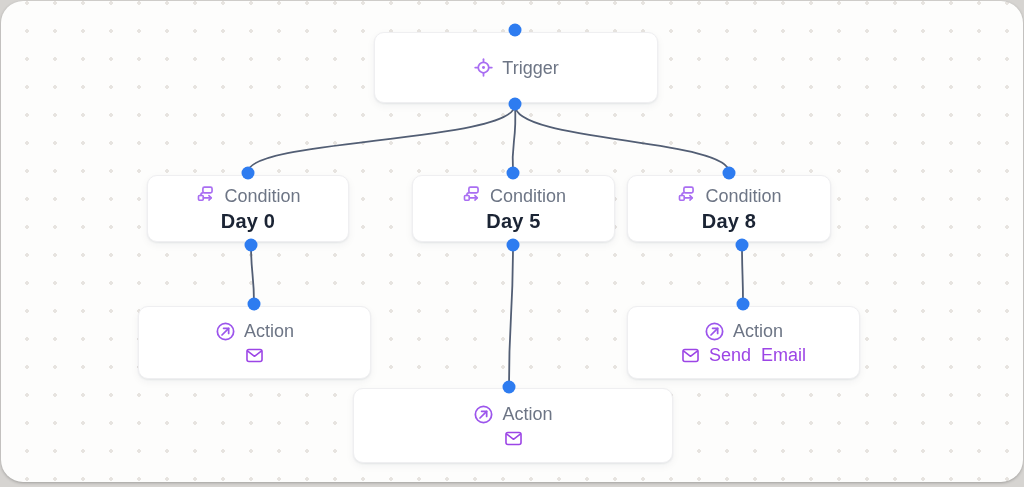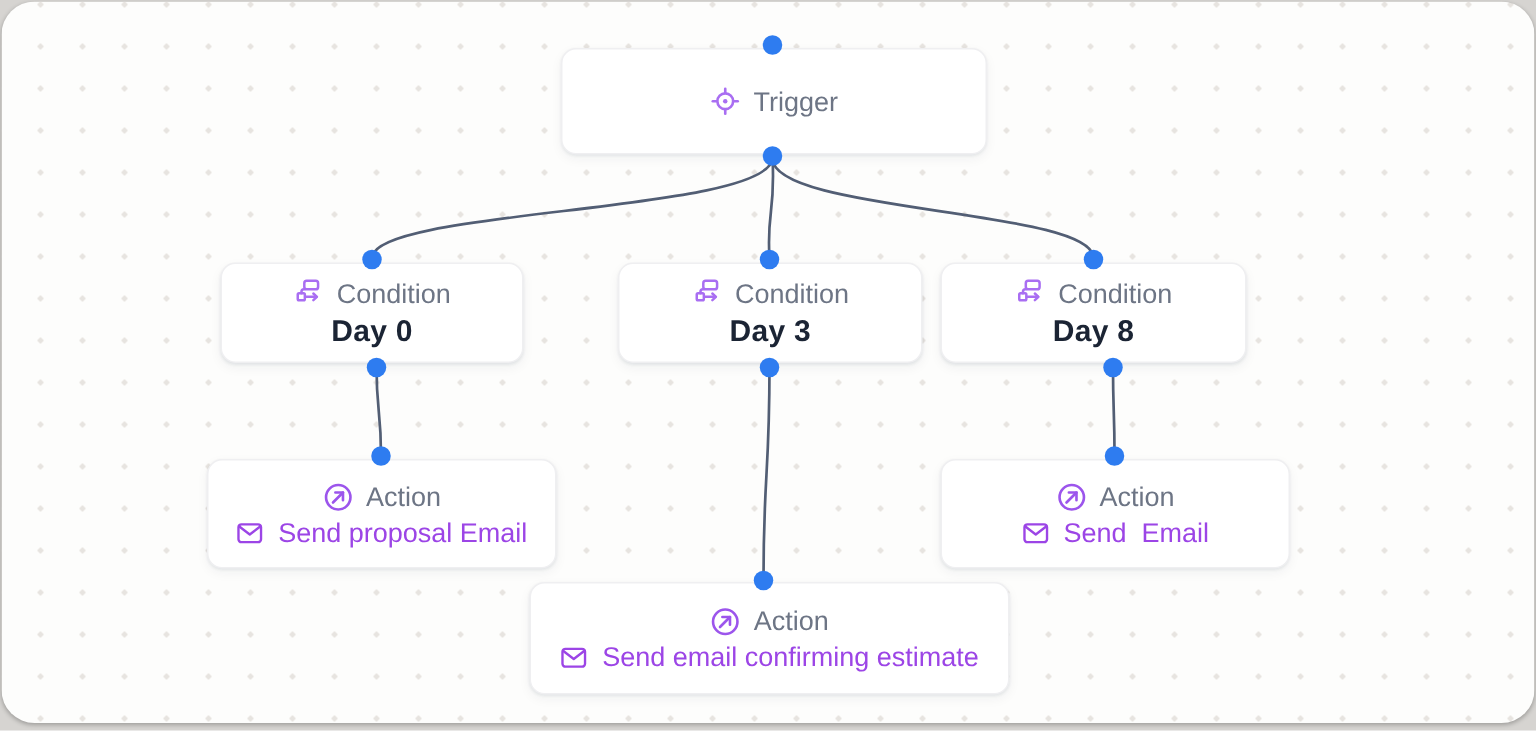--- a/index.html
+++ b/index.html
@@ -114,21 +114,21 @@
         <svg viewBox="0 0 24 24" fill="none" stroke="#a96ef2" stroke-width="1.9" stroke-linecap="round" stroke-linejoin="round">
           <rect x="9" y="2.5" width="10.5" height="6.5" rx="1.8"></rect>
           <path d="M6.8 12 v-1 a2 2 0 0 1 2 -2 h0.2"></path>
           <rect x="4" y="12" width="5.4" height="5.4" rx="1"></rect>
           <path d="M9.8 14.7 h8.4"></path>
           <path d="M15.9 12.2 l2.7 2.5 -2.7 2.5"></path>
         </svg>
       </span>
       <span>Condition</span>
     </div>
-    <div class="node-title">Day 3</div>
+    <div class="node-title">Day 5</div>
   </div>
 
   <div class="node n-day3">
     <div class="node-head">
       <span class="type-icon">
         <svg viewBox="0 0 24 24" fill="none" stroke="#a96ef2" stroke-width="1.9" stroke-linecap="round" stroke-linejoin="round">
           <rect x="9" y="2.5" width="10.5" height="6.5" rx="1.8"></rect>
           <path d="M6.8 12 v-1 a2 2 0 0 1 2 -2 h0.2"></path>
           <rect x="4" y="12" width="5.4" height="5.4" rx="1"></rect>
           <path d="M9.8 14.7 h8.4"></path>
@@ -151,21 +151,20 @@
       </span>
       <span>Action</span>
     </div>
     <div class="action-line">
       <span class="mail-ic">
         <svg viewBox="0 0 24 24" fill="none" stroke="currentColor" stroke-width="2" stroke-linecap="round" stroke-linejoin="round">
           <rect x="2.5" y="4.5" width="19" height="15" rx="2.5"></rect>
           <path d="M3.5 6.5 L12 13 L20.5 6.5"></path>
         </svg>
       </span>
-      <span>Send proposal Email</span>
     </div>
   </div>
 
   <div class="node n-act1">
     <div class="node-head">
       <span class="type-icon">
         <svg viewBox="0 0 24 24" fill="none" stroke="#9c55ec" stroke-width="2" stroke-linecap="round" stroke-linejoin="round">
           <circle cx="12" cy="12" r="9.3"></circle>
           <path d="M8 16 L15.6 8.4"></path>
           <path d="M9.8 8.4 h5.8 v5.8"></path>
@@ -173,21 +172,20 @@
       </span>
       <span>Action</span>
     </div>
     <div class="action-line">
       <span class="mail-ic">
         <svg viewBox="0 0 24 24" fill="none" stroke="currentColor" stroke-width="2" stroke-linecap="round" stroke-linejoin="round">
           <rect x="2.5" y="4.5" width="19" height="15" rx="2.5"></rect>
           <path d="M3.5 6.5 L12 13 L20.5 6.5"></path>
         </svg>
       </span>
-      <span>Send email confirming estimate</span>
     </div>
   </div>
 
   <div class="node n-act3">
     <div class="node-head">
       <span class="type-icon">
         <svg viewBox="0 0 24 24" fill="none" stroke="#9c55ec" stroke-width="2" stroke-linecap="round" stroke-linejoin="round">
           <circle cx="12" cy="12" r="9.3"></circle>
           <path d="M8 16 L15.6 8.4"></path>
           <path d="M9.8 8.4 h5.8 v5.8"></path>

